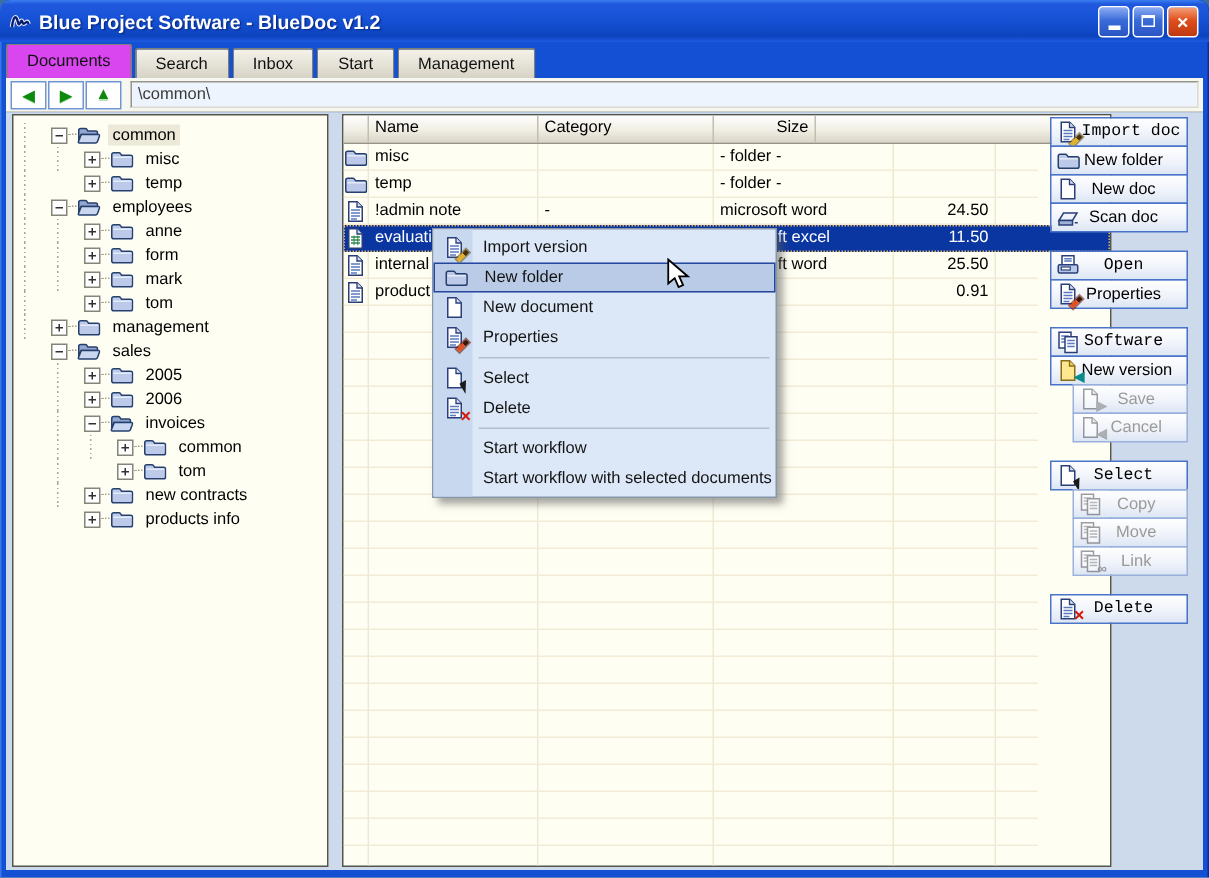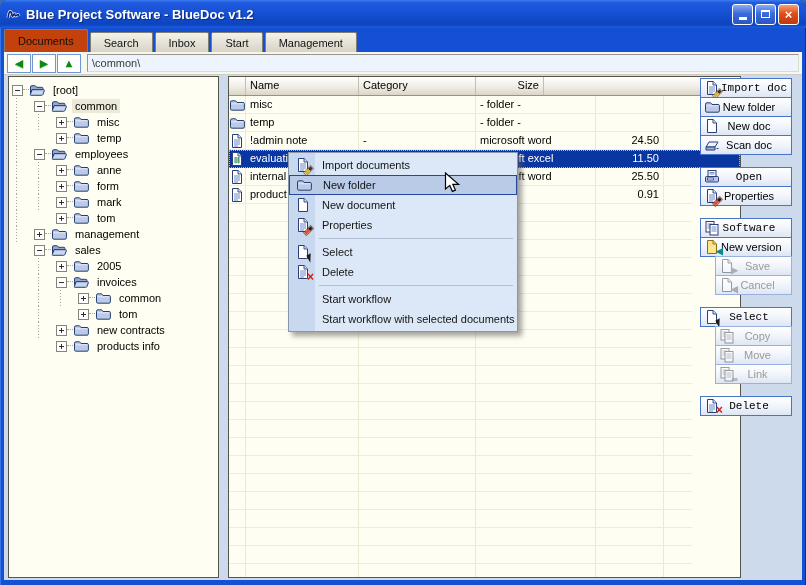--- a/index.html
+++ b/index.html
@@ -11,21 +11,21 @@
   .winbtns{margin-left:auto;display:flex;gap:2px;padding-right:2px;}
   .winbtn{width:21px;height:21px;border:1px solid #fff;border-radius:3px;display:flex;align-items:center;justify-content:center;color:#fff;
     background:linear-gradient(180deg,#8cacf4,#3a6cd8 45%,#2a55c4);box-sizing:border-box;}
   .winbtn.close{background:linear-gradient(180deg,#f4a078,#e04e1c 45%,#bd3a10);font-weight:bold;font-size:13px;line-height:13px;}
   .glyph-min{width:8px;height:3px;background:#fff;margin-top:9px;}
   .glyph-max{width:9px;height:8px;border:1px solid #fff;border-top-width:2px;box-sizing:border-box;}
   
   .tabsrow{position:absolute;top:29px;left:4px;right:4px;height:23px;display:flex;align-items:flex-end;}
   .tab{height:20px;line-height:20px;padding:0 13px;background:linear-gradient(#f4f2ea,#d7d3c5);border:1px solid #7e7e72;border-bottom:none;
     margin-right:2px;font-size:11px;color:#111;border-radius:2px 2px 0 0;box-sizing:border-box;}
-  .tab.active{height:23px;line-height:22px;background:#c2410c;}
+  .tab.active{height:23px;line-height:22px;background:#d946ef;}
   
   .toolbar{position:absolute;top:52px;left:4px;right:4px;height:23px;background:#f7f7f1;display:flex;align-items:center;padding:0 3px;
     border-bottom:1px solid #cfcdc1;box-sizing:border-box;}
   .navbtn{width:24px;height:19px;background:#fff;border:1px solid #6f96d2;display:flex;align-items:center;justify-content:center;
     margin-right:1px;font-size:11px;color:#0c8a0c;text-shadow:0 1px 0 #b8e0b8;box-sizing:border-box;}
   .pathfield{flex:1;height:18px;margin-left:5px;border:1px solid #98968a;border-right-color:#dcdacd;border-bottom-color:#dcdacd;
     background:#edf4fd;font-size:11px;color:#3a3a3a;padding:0 4px;font-family:inherit;box-sizing:border-box;}
   
   #main{position:absolute;top:75px;left:4px;right:4px;bottom:5px;background:#ccdaeb;}
   .panel{position:absolute;top:1px;bottom:2px;background:#fffef2;border:1px solid #55554d;box-sizing:border-box;}
@@ -178,156 +178,158 @@
       </div>
     <div class="navbtn">
         <span>▲</span>
       </div>
     <input class="pathfield" readonly="" value="\common\" style="">
   </div>
 
   <div id="main">
     <div class="panel" id="tree">
         <div class="trow">
+          <span class="gut line"></span>
           <span class="exp"></span>
           <span class="conn"></span>
           <span class="ic">
             <svg width="16" height="16">
               <use href="#sym-folder-o"></use>
             </svg>
           </span>
-          <span class="tlabel">[root]</span>
+          <span class="tlabel sel">common</span>
+        </div>
+        <div class="trow">
+          <span class="gut line"></span>
+          <span class="gut line"></span>
+          <span class="exp plus"></span>
+          <span class="conn"></span>
+          <span class="ic">
+            <svg width="16" height="16">
+              <use href="#sym-folder-c"></use>
+            </svg>
+          </span>
+          <span class="tlabel">misc</span>
+        </div>
+        <div class="trow">
+          <span class="gut line"></span>
+          <span class="gut"></span>
+          <span class="exp plus"></span>
+          <span class="conn"></span>
+          <span class="ic">
+            <svg width="16" height="16">
+              <use href="#sym-folder-c"></use>
+            </svg>
+          </span>
+          <span class="tlabel">temp</span>
         </div>
         <div class="trow">
           <span class="gut line"></span>
           <span class="exp"></span>
           <span class="conn"></span>
           <span class="ic">
             <svg width="16" height="16">
               <use href="#sym-folder-o"></use>
             </svg>
           </span>
-          <span class="tlabel sel">common</span>
-        </div>
-        <div class="trow">
-          <span class="gut line"></span>
-          <span class="gut line"></span>
-          <span class="exp plus"></span>
-          <span class="conn"></span>
-          <span class="ic">
-            <svg width="16" height="16">
-              <use href="#sym-folder-c"></use>
-            </svg>
-          </span>
-          <span class="tlabel">misc</span>
-        </div>
-        <div class="trow">
-          <span class="gut line"></span>
-          <span class="gut"></span>
-          <span class="exp plus"></span>
-          <span class="conn"></span>
-          <span class="ic">
-            <svg width="16" height="16">
-              <use href="#sym-folder-c"></use>
-            </svg>
-          </span>
-          <span class="tlabel">temp</span>
-        </div>
-        <div class="trow">
-          <span class="gut line"></span>
+          <span class="tlabel">employees</span>
+        </div>
+        <div class="trow">
+          <span class="gut line"></span>
+          <span class="gut line"></span>
+          <span class="exp plus"></span>
+          <span class="conn"></span>
+          <span class="ic">
+            <svg width="16" height="16">
+              <use href="#sym-folder-c"></use>
+            </svg>
+          </span>
+          <span class="tlabel">anne</span>
+        </div>
+        <div class="trow">
+          <span class="gut line"></span>
+          <span class="gut line"></span>
+          <span class="exp plus"></span>
+          <span class="conn"></span>
+          <span class="ic">
+            <svg width="16" height="16">
+              <use href="#sym-folder-c"></use>
+            </svg>
+          </span>
+          <span class="tlabel">form</span>
+        </div>
+        <div class="trow">
+          <span class="gut line"></span>
+          <span class="gut line"></span>
+          <span class="exp plus"></span>
+          <span class="conn"></span>
+          <span class="ic">
+            <svg width="16" height="16">
+              <use href="#sym-folder-c"></use>
+            </svg>
+          </span>
+          <span class="tlabel">mark</span>
+        </div>
+        <div class="trow">
+          <span class="gut line"></span>
+          <span class="gut"></span>
+          <span class="exp plus"></span>
+          <span class="conn"></span>
+          <span class="ic">
+            <svg width="16" height="16">
+              <use href="#sym-folder-c"></use>
+            </svg>
+          </span>
+          <span class="tlabel">tom</span>
+        </div>
+        <div class="trow">
+          <span class="gut line"></span>
+          <span class="exp plus"></span>
+          <span class="conn"></span>
+          <span class="ic">
+            <svg width="16" height="16">
+              <use href="#sym-folder-c"></use>
+            </svg>
+          </span>
+          <span class="tlabel">management</span>
+        </div>
+        <div class="trow">
+          <span class="gut"></span>
           <span class="exp"></span>
           <span class="conn"></span>
           <span class="ic">
             <svg width="16" height="16">
               <use href="#sym-folder-o"></use>
             </svg>
           </span>
-          <span class="tlabel">employees</span>
-        </div>
-        <div class="trow">
-          <span class="gut line"></span>
-          <span class="gut line"></span>
-          <span class="exp plus"></span>
-          <span class="conn"></span>
-          <span class="ic">
-            <svg width="16" height="16">
-              <use href="#sym-folder-c"></use>
-            </svg>
-          </span>
-          <span class="tlabel">anne</span>
-        </div>
-        <div class="trow">
-          <span class="gut line"></span>
-          <span class="gut line"></span>
-          <span class="exp plus"></span>
-          <span class="conn"></span>
-          <span class="ic">
-            <svg width="16" height="16">
-              <use href="#sym-folder-c"></use>
-            </svg>
-          </span>
-          <span class="tlabel">form</span>
-        </div>
-        <div class="trow">
-          <span class="gut line"></span>
-          <span class="gut line"></span>
-          <span class="exp plus"></span>
-          <span class="conn"></span>
-          <span class="ic">
-            <svg width="16" height="16">
-              <use href="#sym-folder-c"></use>
-            </svg>
-          </span>
-          <span class="tlabel">mark</span>
-        </div>
-        <div class="trow">
-          <span class="gut line"></span>
-          <span class="gut"></span>
-          <span class="exp plus"></span>
-          <span class="conn"></span>
-          <span class="ic">
-            <svg width="16" height="16">
-              <use href="#sym-folder-c"></use>
-            </svg>
-          </span>
-          <span class="tlabel">tom</span>
-        </div>
-        <div class="trow">
-          <span class="gut line"></span>
-          <span class="exp plus"></span>
-          <span class="conn"></span>
-          <span class="ic">
-            <svg width="16" height="16">
-              <use href="#sym-folder-c"></use>
-            </svg>
-          </span>
-          <span class="tlabel">management</span>
-        </div>
-        <div class="trow">
-          <span class="gut"></span>
-          <span class="exp"></span>
-          <span class="conn"></span>
-          <span class="ic">
-            <svg width="16" height="16">
-              <use href="#sym-folder-o"></use>
-            </svg>
-          </span>
           <span class="tlabel">sales</span>
         </div>
         <div class="trow">
           <span class="gut"></span>
           <span class="gut line"></span>
           <span class="exp plus"></span>
           <span class="conn"></span>
           <span class="ic">
             <svg width="16" height="16">
               <use href="#sym-folder-c"></use>
             </svg>
           </span>
           <span class="tlabel">2005</span>
+        </div>
+        <div class="trow">
+          <span class="gut"></span>
+          <span class="gut line"></span>
+          <span class="exp plus"></span>
+          <span class="conn"></span>
+          <span class="ic">
+            <svg width="16" height="16">
+              <use href="#sym-folder-c"></use>
+            </svg>
+          </span>
+          <span class="tlabel">2006</span>
         </div>
         <div class="trow">
           <span class="gut"></span>
           <span class="gut line"></span>
           <span class="exp"></span>
           <span class="conn"></span>
           <span class="ic">
             <svg width="16" height="16">
               <use href="#sym-folder-o"></use>
             </svg>
@@ -789,21 +791,21 @@
   </div>
 
   <div id="ctxmenu">
       <div class="mitem">
         <span class="ic">
           <svg width="16" height="16">
             <use href="#sym-page"></use>
           </svg>
           <span class="ov ov-pencil"></span>
         </span>
-        <span>Import documents</span>
+        <span>Import version</span>
       </div>
       <div class="mitem hl">
         <span class="ic">
           <svg width="16" height="16">
             <use href="#sym-folder-c"></use>
           </svg>
         </span>
         <span>New folder</span>
       </div>
       <div class="mitem">

